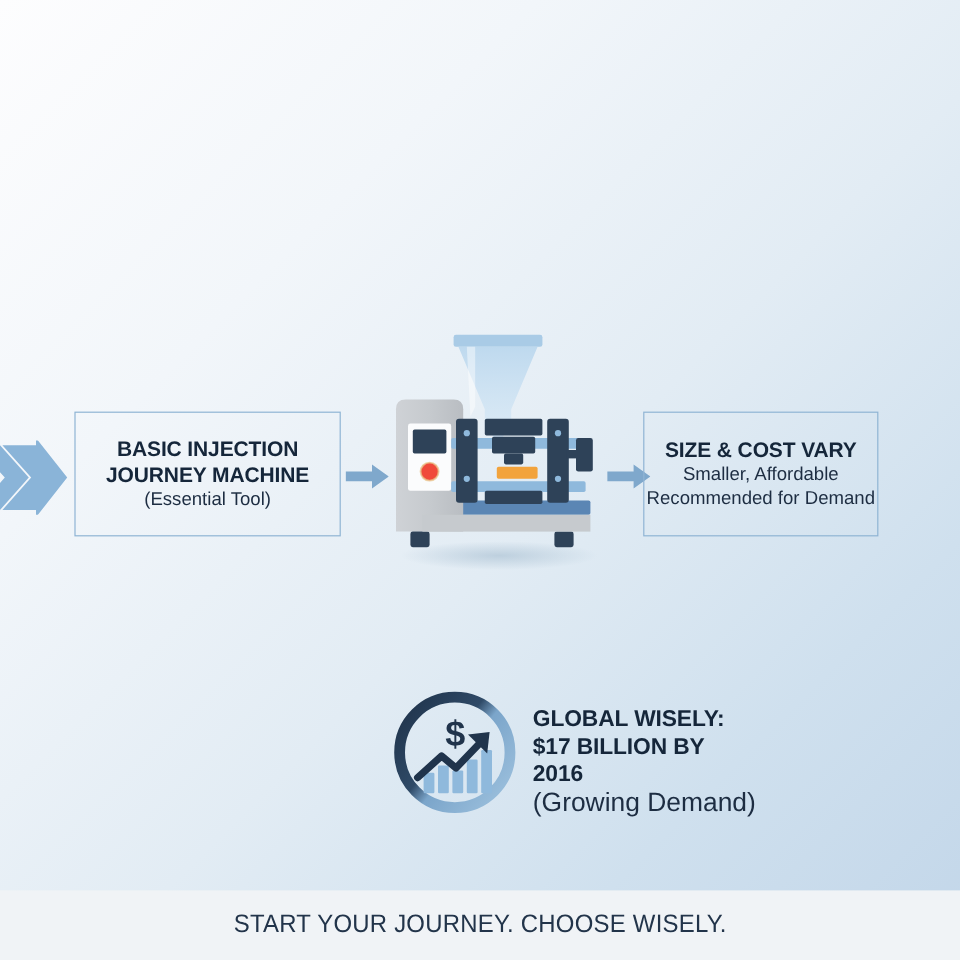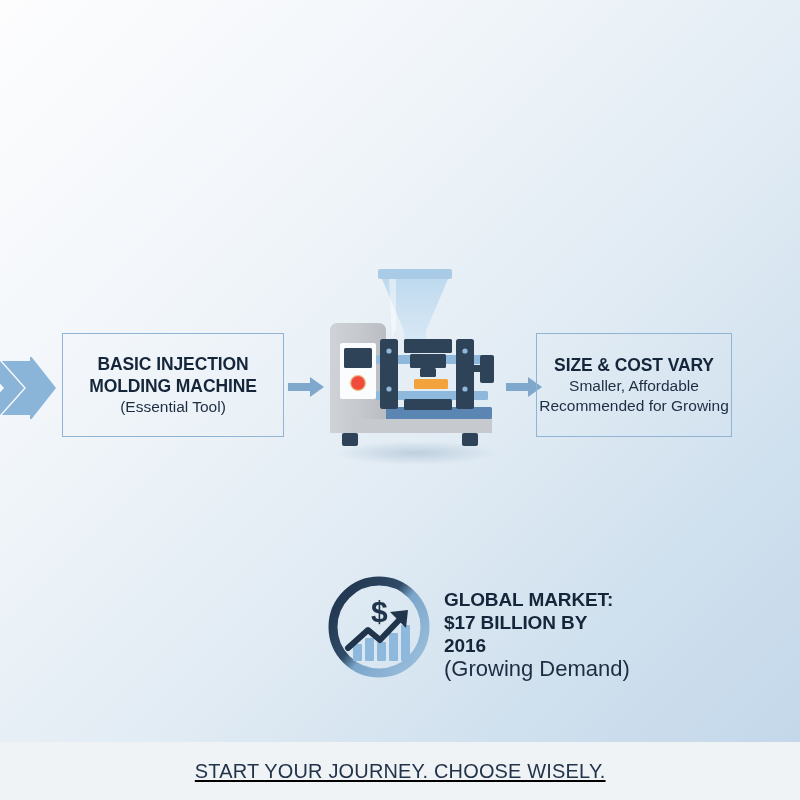--- a/index.html
+++ b/index.html
@@ -35,21 +35,21 @@
     line-height: 48px;
     letter-spacing: -0.4px;
     color: #16293f;
     transform: scaleX(0.92);
     white-space: nowrap;
   }
 
   
   #flow-row {
     position: absolute;
-    top: 255px;
+    top: 265px;
     left: 0;
     width: 800px;
     height: 220px;
   }
 
   
   #chevron-arrow {
     position: absolute;
     left: -6px;
     top: 102px;
@@ -163,21 +163,20 @@
   #footer-band {
     position: absolute;
     left: 0;
     top: 742px;
     width: 800px;
     height: 58px;
     background: #f0f3f6;
     display: flex;
     align-items: center;
     justify-content: center;
-    text-decoration: underline;
   }
   #footer-text {
     font-family: "Liberation Sans Narrow", "Liberation Sans", sans-serif;
     font-size: 21px;
     letter-spacing: 0.2px;
     color: #22344a;
     transform: scaleX(0.95);
   }
 </style>
 </head>
@@ -194,21 +193,21 @@
           <stop offset="0" stop-color="#8ab4d8"></stop>
           <stop offset="1" stop-color="#8ab4d8"></stop>
         </linearGradient>
       </defs>
       <path d="M-14 4 L6 4 L30 31 L6 58 L-14 58 L10 31 Z" fill="url(#chevGrad)"></path>
       <path d="M8 4 L36 4 L36 -2 L62 31 L36 64 L36 58 L8 58 L32 31 Z" fill="url(#chevGrad)"></path>
     </svg>
 
     <div id="left-box">
       <div class="box-head">BASIC INJECTION</div>
-      <div class="box-head">MOLDING MACHINE</div>
+      <div class="box-head">JOURNEY MACHINE</div>
       <div class="box-sub">(Essential Tool)</div>
     </div>
 
     <svg class="mini-arrow" id="arrow-left-to-machine" viewBox="0 0 36 22">
       <path d="M0 7 L22 7 L22 1 L36 11 L22 21 L22 15 L0 15 Z" fill="#7fa8cc"></path>
     </svg>
 
     <svg id="machine" viewBox="0 0 200 220">
       <defs>
         <linearGradient id="hopperGrad" x1="0" y1="0" x2="0" y2="1">
@@ -271,21 +270,21 @@
       <rect x="36" y="164" width="140" height="14" fill="#c6cace"></rect>
     </svg>
 
     <svg class="mini-arrow" id="arrow-machine-to-right" viewBox="0 0 36 22">
       <path d="M0 7 L22 7 L22 1 L36 11 L22 21 L22 15 L0 15 Z" fill="#7fa8cc"></path>
     </svg>
 
     <div id="right-box">
       <div class="box-head">SIZE &amp; COST VARY</div>
       <div class="box-sub">Smaller, Affordable</div>
-      <div class="box-sub">Recommended for Growing</div>
+      <div class="box-sub">Recommended for Demand</div>
     </div>
   </div>
 
   <div id="market-stat">
 
     <svg id="market-ring" viewBox="0 0 110 110">
       <defs>
         <linearGradient id="ringGrad" x1="0" y1="0.1" x2="1" y2="0.9">
           <stop offset="0" stop-color="#20344c"></stop>
           <stop offset="0.42" stop-color="#2f4a67"></stop>
@@ -303,21 +302,21 @@
         <rect x="77" y="53" width="9" height="36" rx="1"></rect>
       </g>
 
       <path d="M24 76 L44 58 L56 68 L78 45 L78 45" fill="none" stroke="#20344c" stroke-width="6" stroke-linecap="round" stroke-linejoin="round"></path>
       <path d="M66 40 L84 38 L82 56 Z" fill="#20344c"></path>
 
       <text x="47" y="50" font-family="Liberation Sans, sans-serif" font-size="30" font-weight="bold" fill="#20344c">$</text>
     </svg>
 
     <div id="market-text">
-      <div class="stat-head">GLOBAL MARKET:</div>
+      <div class="stat-head">GLOBAL WISELY:</div>
       <div class="stat-head">$17 BILLION BY</div>
       <div class="stat-head">2016</div>
       <div class="stat-sub">(Growing Demand)</div>
     </div>
   </div>
 
   <div id="footer-band">
     <div id="footer-text">START YOUR JOURNEY. CHOOSE WISELY.</div>
   </div>
 

